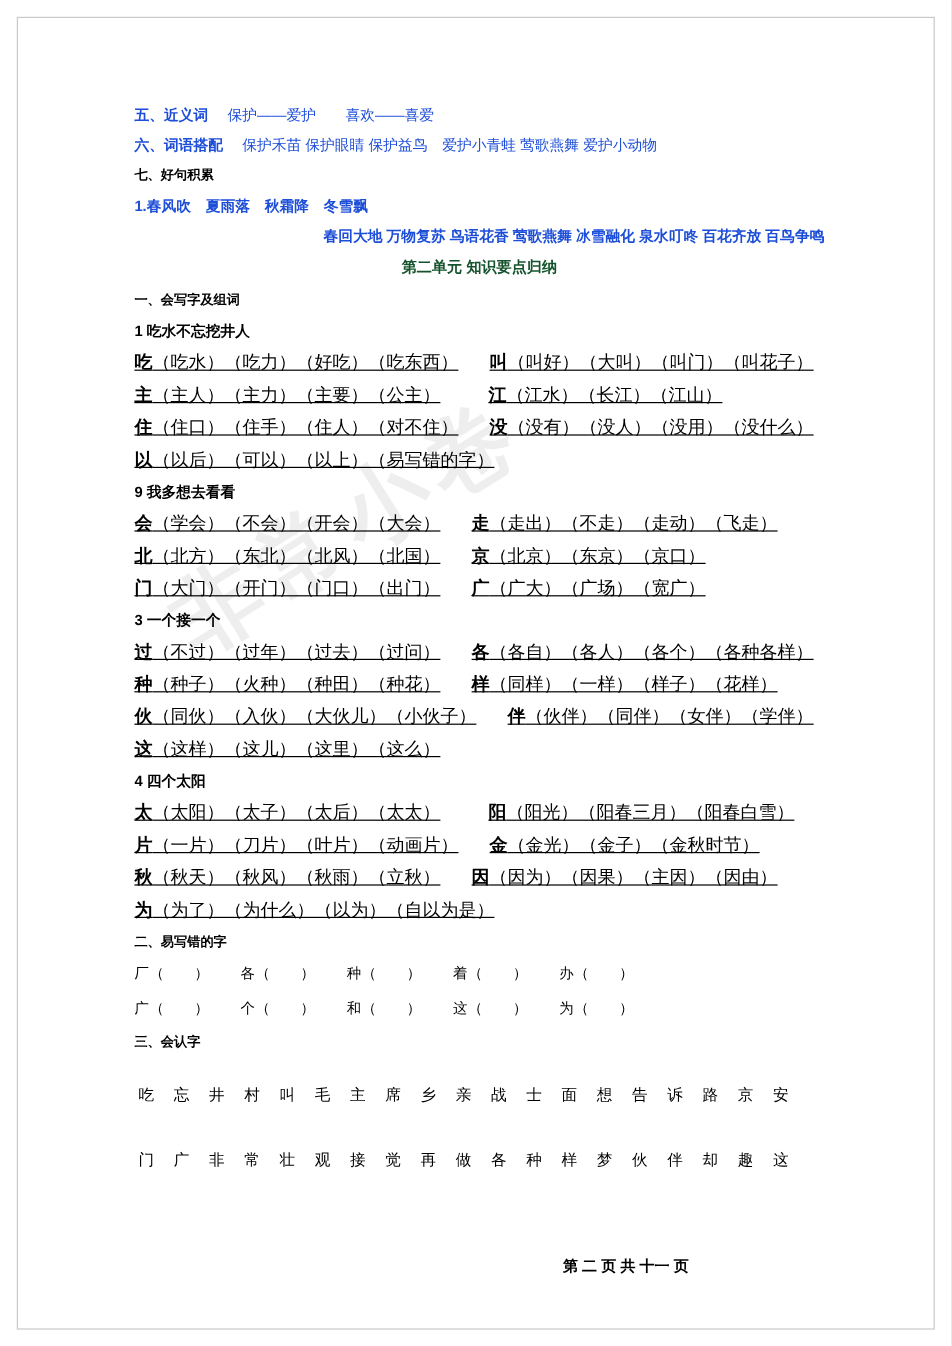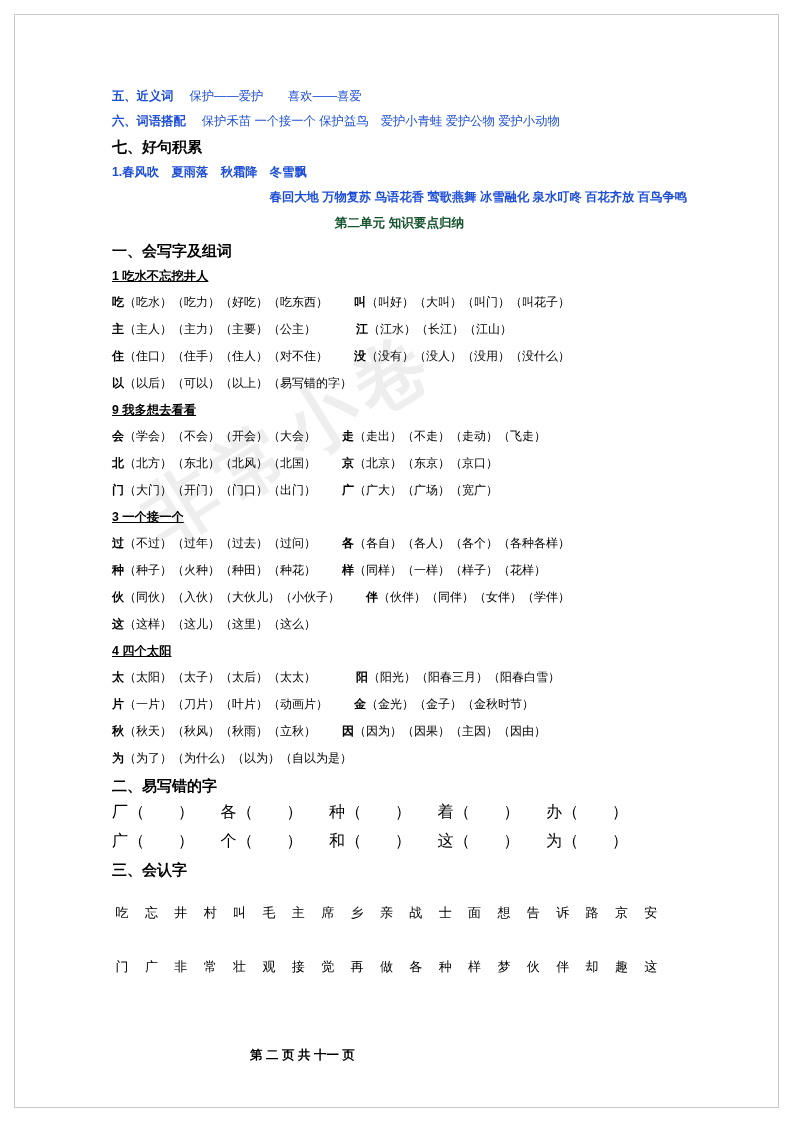--- a/index.html
+++ b/index.html
@@ -37,58 +37,58 @@
     font-size: 12.3px;
     color: #1d4ed8;
     line-height: 17px;
     margin-bottom: 8px;
     white-space: nowrap;
   }
   .bold {
     font-weight: bold;
   }
   .section-head {
-    font-size: 15px;
+    font-size: 11px;
     font-weight: bold;
     line-height: 17px;
     margin-bottom: 9px;
     color: #000;
   }
   .unit-title {
     text-align: center;
     color: #14532d;
     font-weight: bold;
     font-size: 12.6px;
     line-height: 18px;
     margin-top: 2px;
     margin-bottom: 10px;
   }
   .sub-head {
     font-size: 12.3px;
     font-weight: bold;
     line-height: 17px;
     margin-bottom: 9px;
     margin-top: 2px;
-    text-decoration: underline;
   }
   .word-row {
-    font-size: 12px;
+    font-size: 15px;
     line-height: 17px;
     margin-bottom: 10px;
     white-space: nowrap;
+    text-decoration: underline;
   }
   .word-row .hz {
     font-weight: bold;
   }
   .indent {
     padding-left: 14px;
     text-align: right;
   }
   .blank-row {
-    font-size: 16px;
+    font-size: 12px;
     line-height: 17px;
     margin-bottom: 12px;
     white-space: nowrap;
     letter-spacing: 0.5px;
   }
   .char-grid {
     margin-top: 26px;
     width: 575px;
     font-size: 13px;
     letter-spacing: 0px;
@@ -101,20 +101,21 @@
   }
   .char-cell {
     width: 20px;
     text-align: center;
   }
   .footer {
     position: absolute;
     left: 0;
     right: 0;
     bottom: 58px;
+    text-align: center;
     font-size: 12.5px;
     font-weight: bold;
     color: #000;
     padding-left: 250px;
   }
   .watermark {
     position: absolute;
     left: 190px;
     top: 350px;
     width: 420px;
@@ -140,21 +141,21 @@
 
   <div class="watermark">非常小卷</div>
 
   <div class="content">
 
     <div class="line">
       <span class="bold">五、近义词</span><span class="gap-sm"></span><span>保护——爱护　　喜欢——喜爱</span>
     </div>
 
     <div class="line">
-      <span class="bold">六、词语搭配</span><span class="gap-sm"></span><span>保护禾苗 一个接一个 保护益鸟　爱护小青蛙 爱护公物 爱护小动物</span>
+      <span class="bold">六、词语搭配</span><span class="gap-sm"></span><span>保护禾苗 保护眼睛 保护益鸟　爱护小青蛙 莺歌燕舞 爱护小动物</span>
     </div>
 
     <div class="section-head">七、好句积累</div>
 
     <div class="line bold">1.春风吹　夏雨落　秋霜降　冬雪飘</div>
 
     <div class="line bold indent">春回大地 万物复苏 鸟语花香 莺歌燕舞 冰雪融化 泉水叮咚 百花齐放 百鸟争鸣</div>
 
     <div class="unit-title">第二单元  知识要点归纳</div>
 

